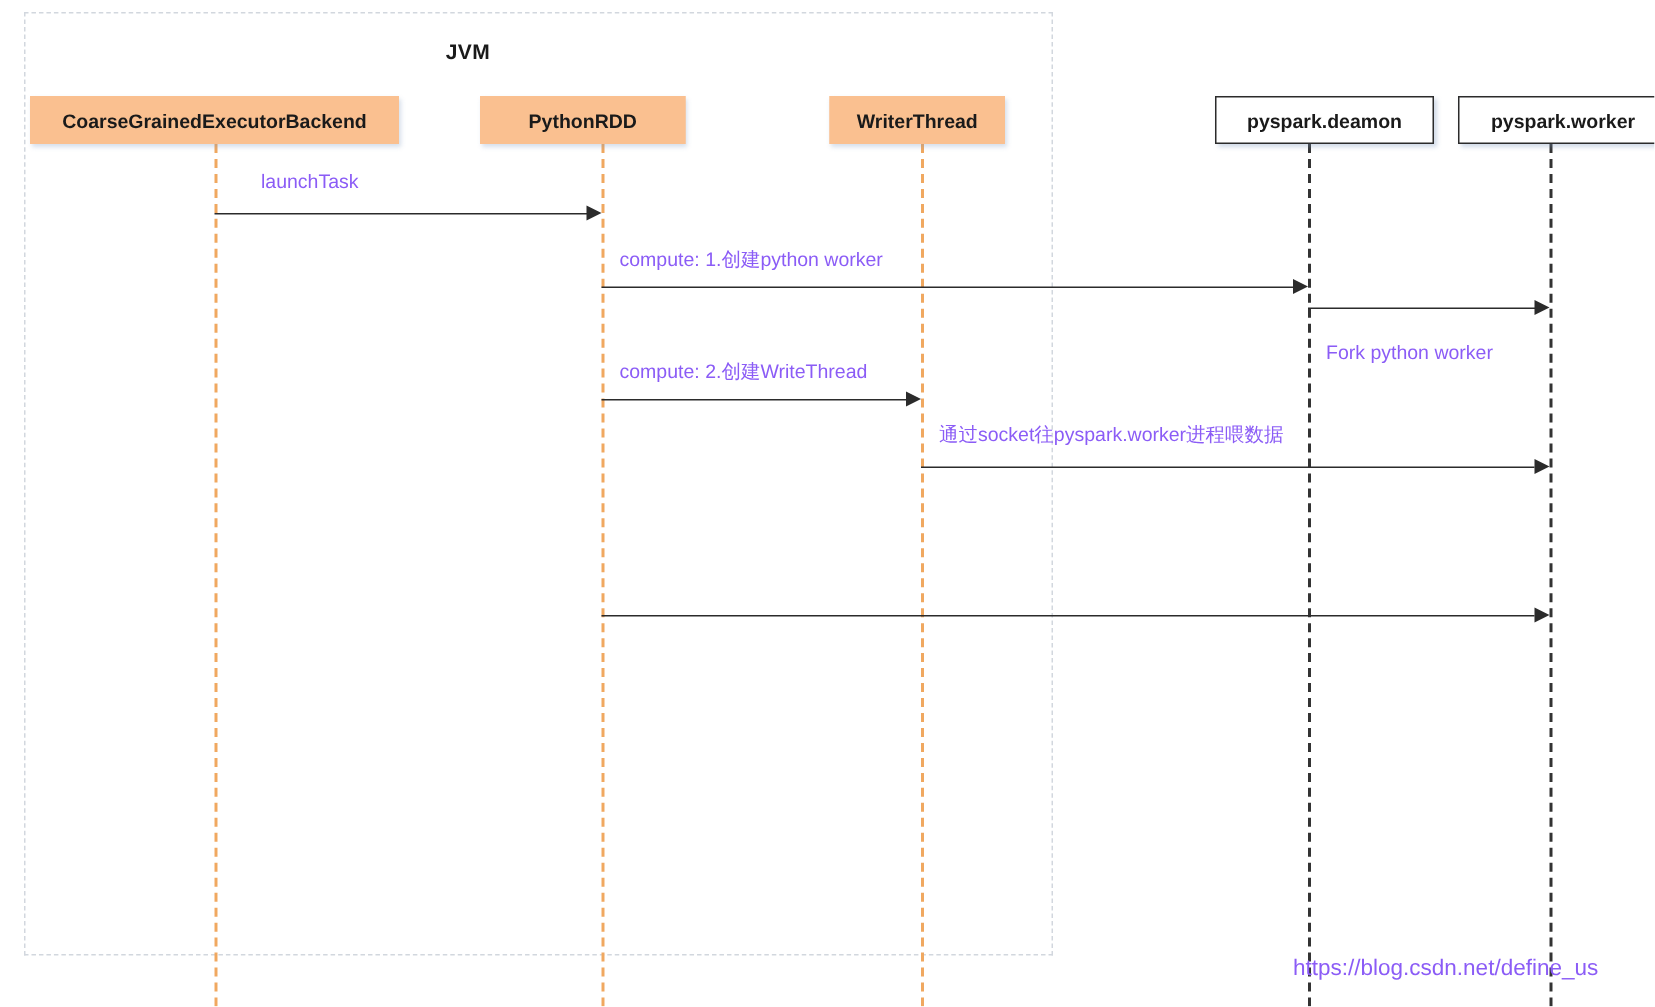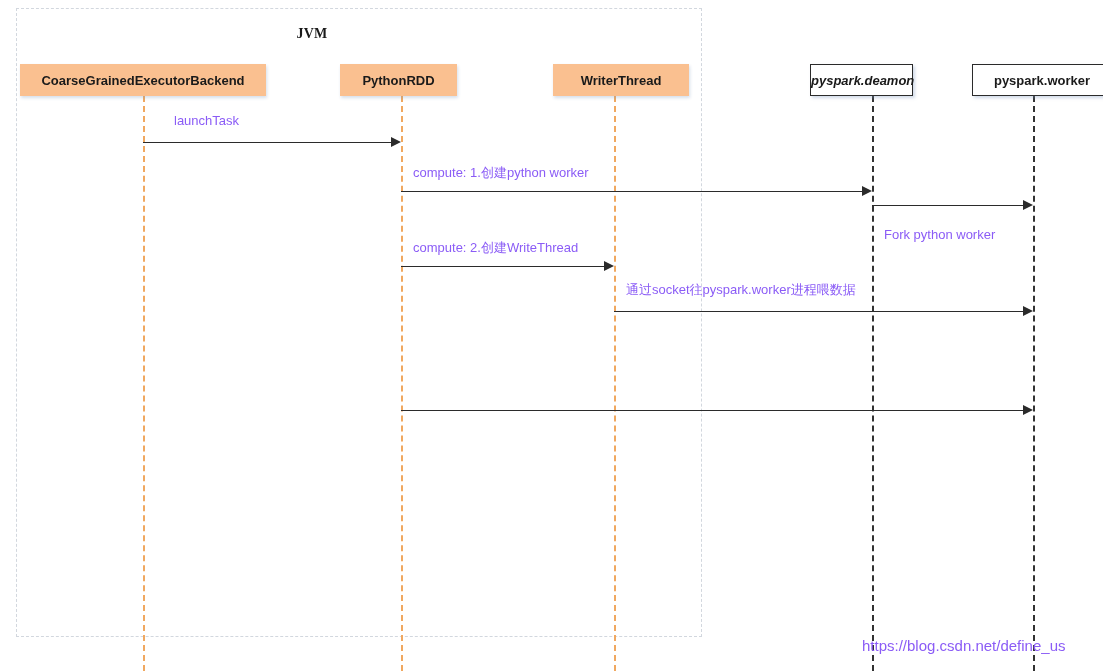--- a/index.html
+++ b/index.html
@@ -30,21 +30,20 @@
   .jvm-label {
     position: absolute;
     left: 272px;
     top: 26px;
     width: 80px;
     text-align: center;
     font-size: 14px;
     font-weight: bold;
     color: #1a1a1a;
     letter-spacing: 0.3px;
-    font-family: Liberation Serif, serif;
   }
   
   .lifeline {
     position: absolute;
     width: 0;
     border-left-width: 2px;
     border-left-style: dashed;
     box-sizing: border-box;
   }
   .lifeline.orange {
@@ -115,29 +114,29 @@
   <div class="lifeline orange" style="left:143px; top:96px; height:575px;"></div>
   <div class="lifeline orange" style="left:401px; top:96px; height:575px;"></div>
   <div class="lifeline orange" style="left:614px; top:96px; height:575px;"></div>
   <div class="lifeline dark" style="left:872px; top:96px; height:575px;"></div>
   <div class="lifeline dark" style="left:1033px; top:96px; height:575px;"></div>
 
   <div class="participant orange" style="left:20px; top:64px; width:246px;">
     <span>CoarseGrainedExecutorBackend</span>
   </div>
 
-  <div class="participant orange" style="left:340px; top:64px; width:117px;">
+  <div class="participant orange" style="left:320px; top:64px; width:137px;">
     <span>PythonRDD</span>
   </div>
 
-  <div class="participant orange" style="left:553px; top:64px; width:136px;">
+  <div class="participant orange" style="left:553px; top:64px; width:117px;">
     <span>WriterThread</span>
   </div>
 
-  <div class="participant plain" style="left:810px; top:64px; width:103px;font-style:italic;">
+  <div class="participant plain" style="left:810px; top:64px; width:146px;">
     <span>pyspark.deamon</span>
   </div>
 
   <div class="participant plain" style="left:972px; top:64px; width:140px;">
     <span>pyspark.worker</span>
   </div>
 
   <div class="msg-line" style="left:143px; top:142px; width:249px;"></div>
   <div class="arrow-head" style="left:391px; top:137px;"></div>
   <div class="msg-label" style="left:174px; top:113px;">launchTask</div>

